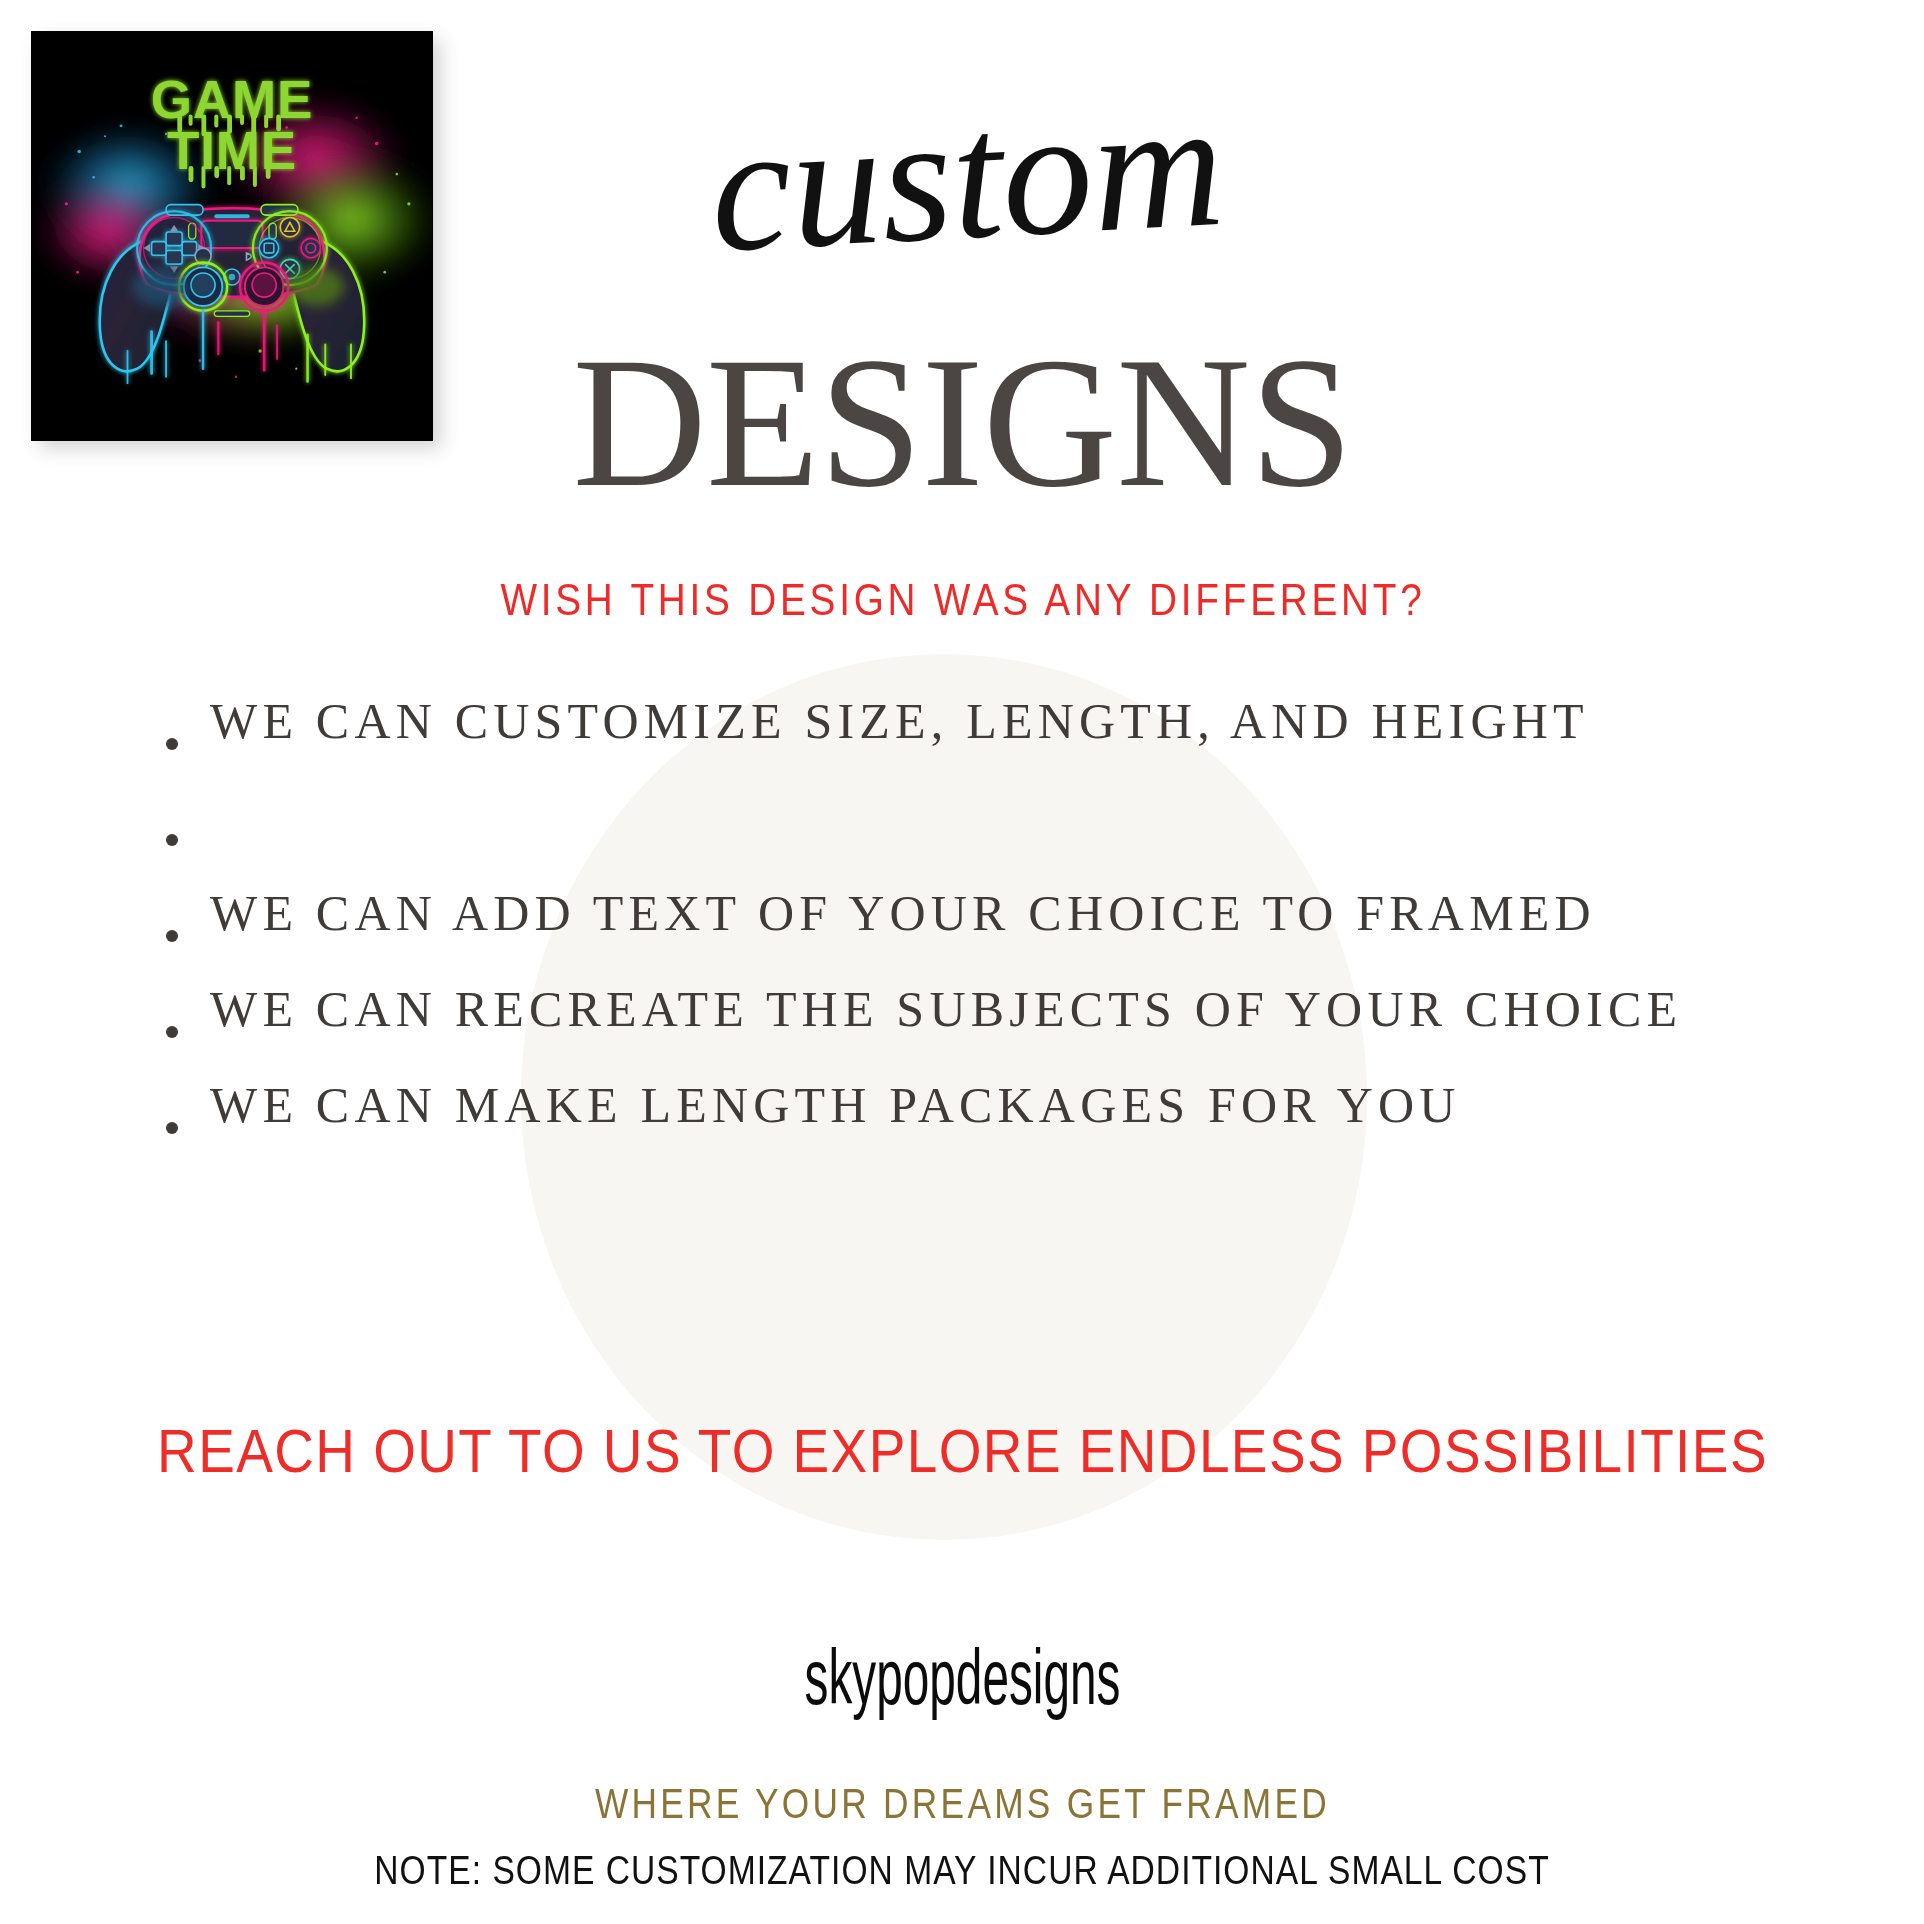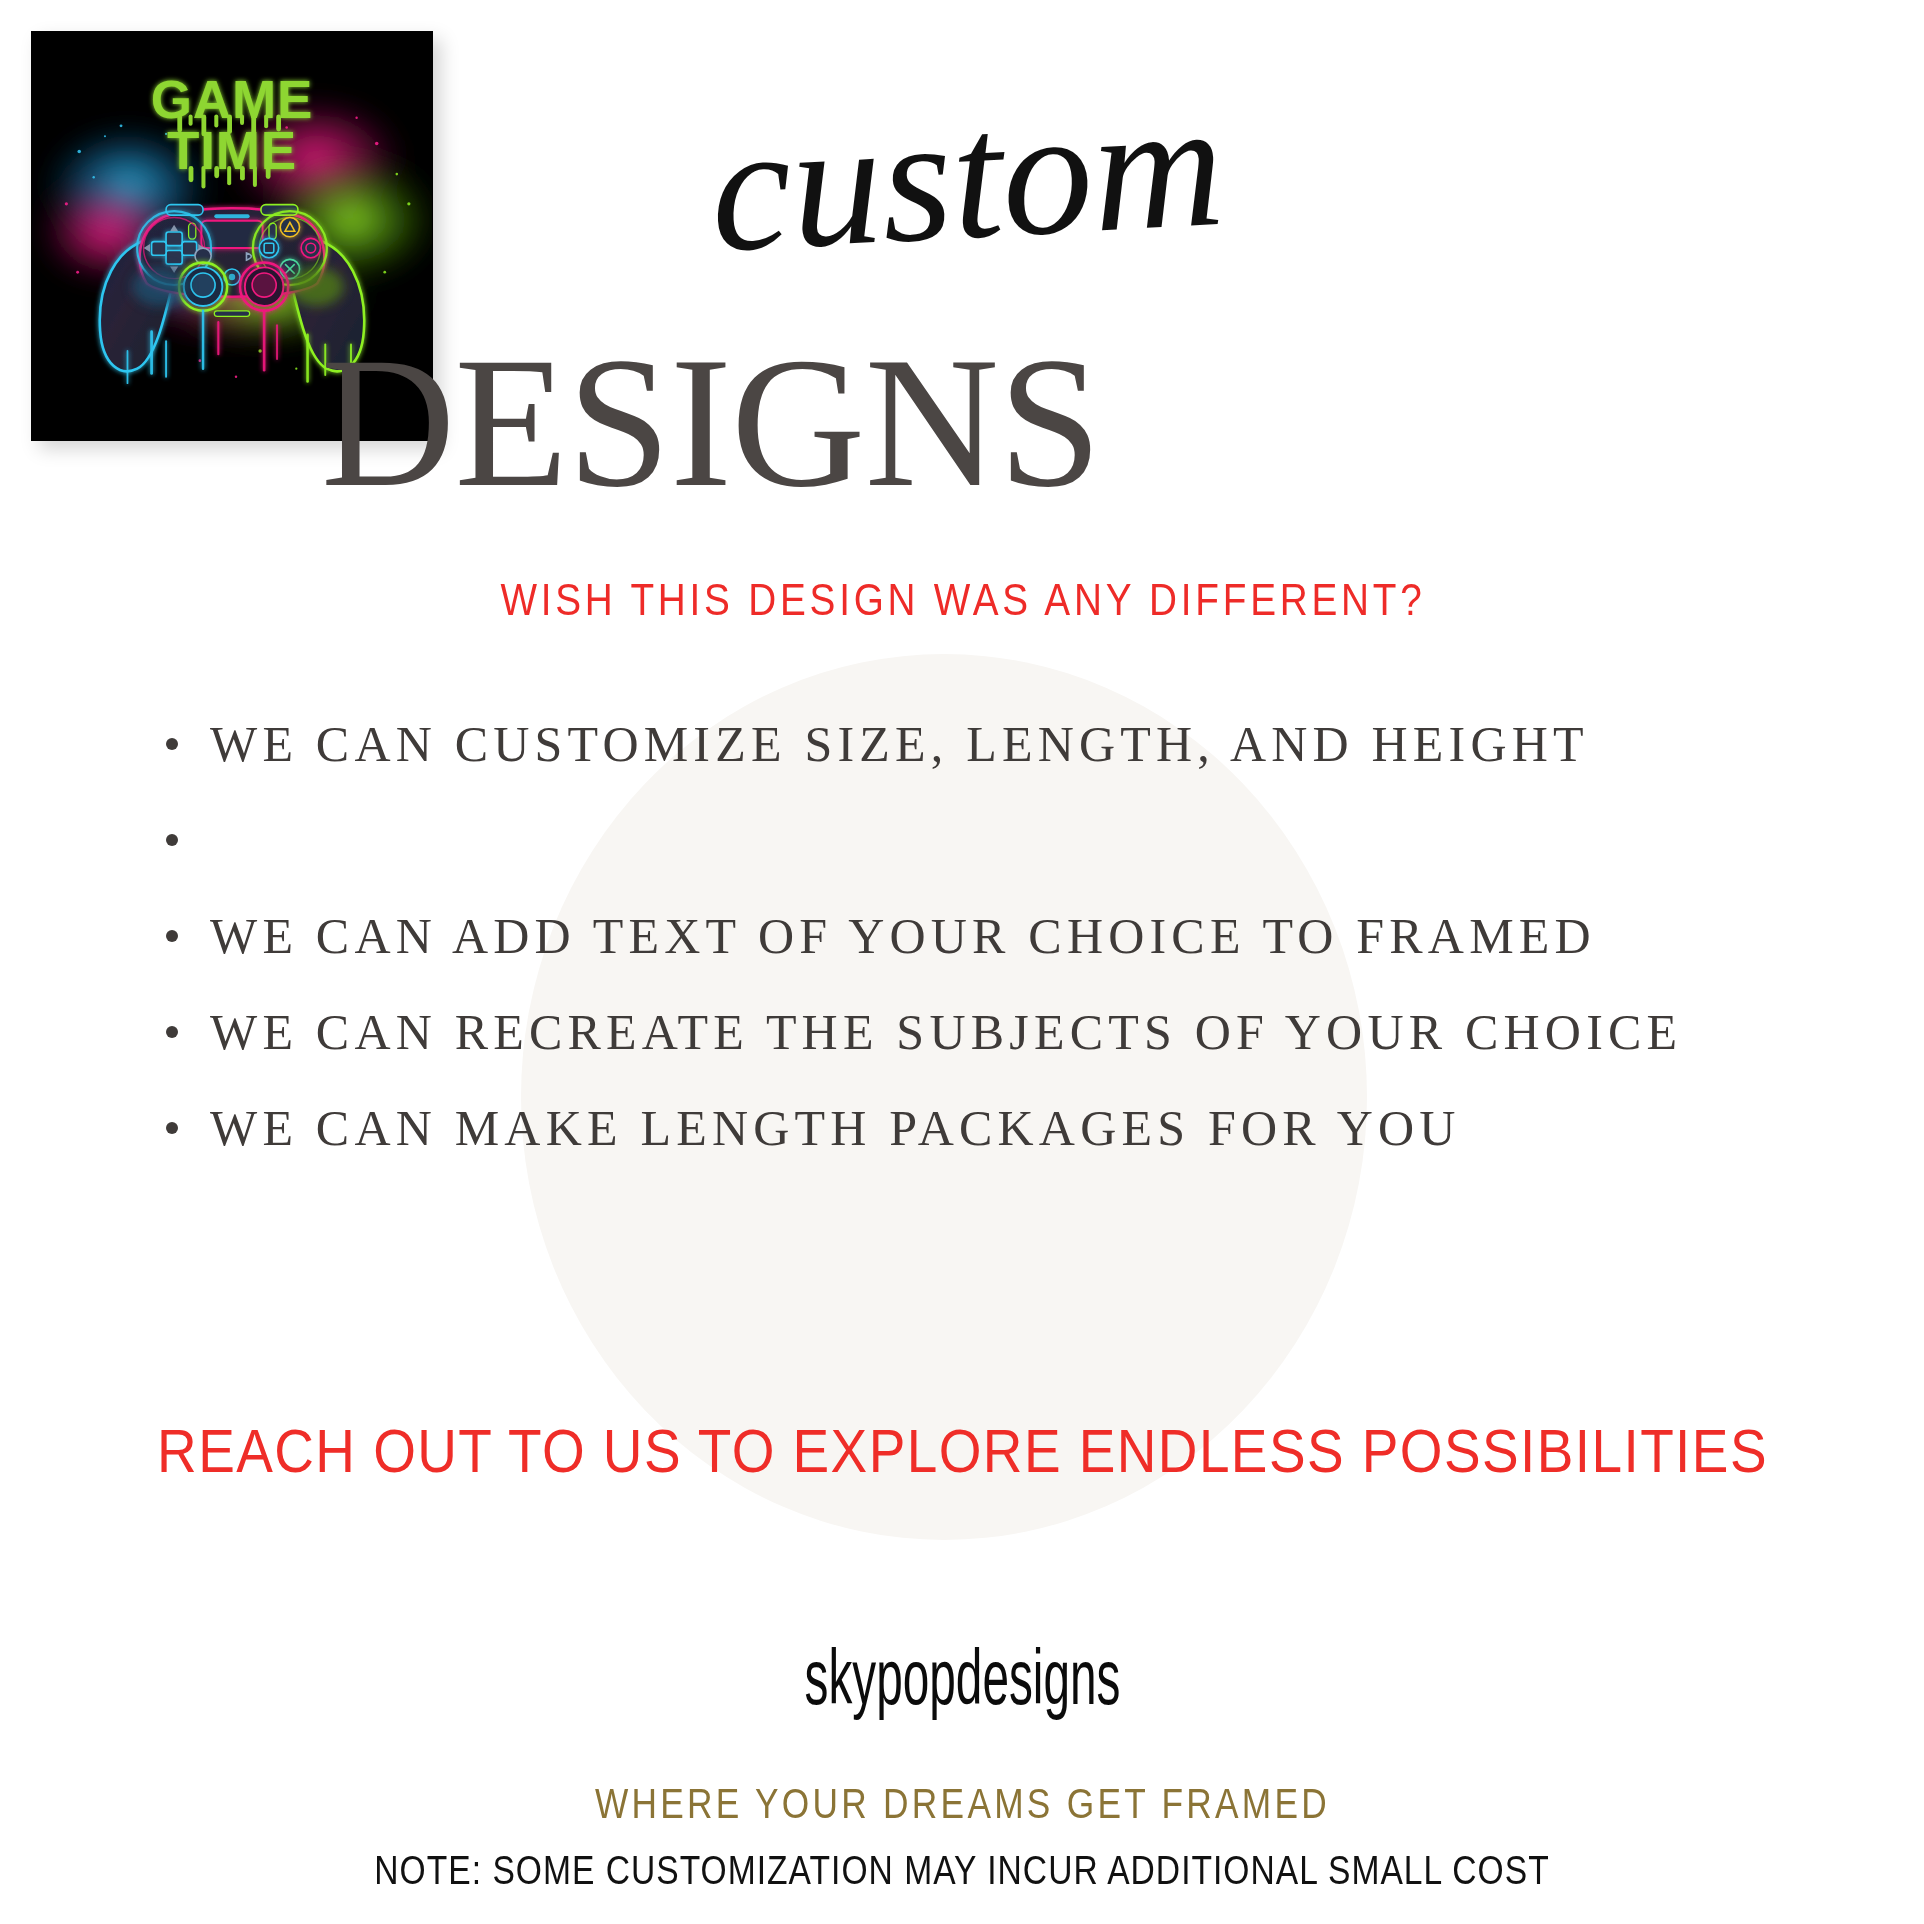--- a/index.html
+++ b/index.html
@@ -65,21 +65,21 @@
     height: 184px;
     text-align: center;
   }
   #title-custom svg { display: block; width: 100%; height: 100%; }
 
   #title-designs {
     position: absolute;
     left: 321px;
     top: 329px;
     width: 1283px;
-    text-align: left;
+    text-align: center;
     font-family: "Liberation Serif", serif;
     font-size: 186px;
     line-height: 1;
     font-weight: 400;
     color: #4b4644;
     letter-spacing: -0.8px;
   }
 
   #subheading-wish {
     position: absolute;
@@ -105,21 +105,20 @@
     width: 1708px;
     z-index: 4;
     list-style: none;
     margin: 0;
     padding: 0;
   }
   .feature-row {
     position: relative;
     height: 96px;
     display: flex;
-    align-items: center;
   }
   .feature-bullet {
     position: absolute;
     left: 6.4px;
     top: 50%;
     width: 12px;
     height: 12px;
     margin-top: -5.6px;
     border-radius: 50%;
     background: #3f3b39;

